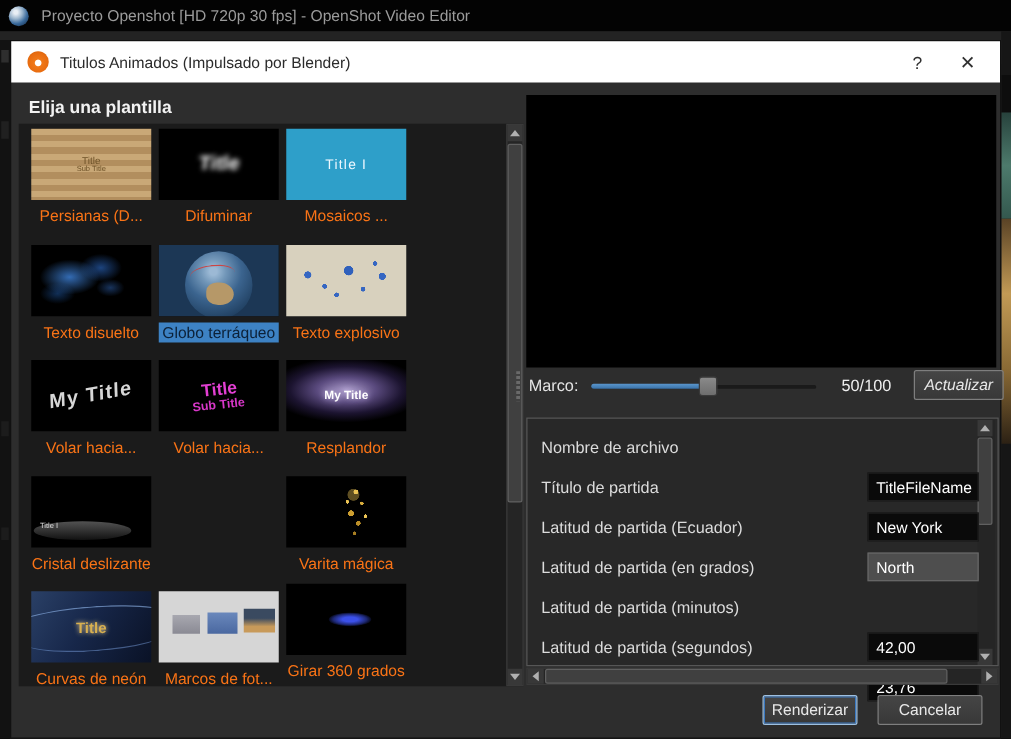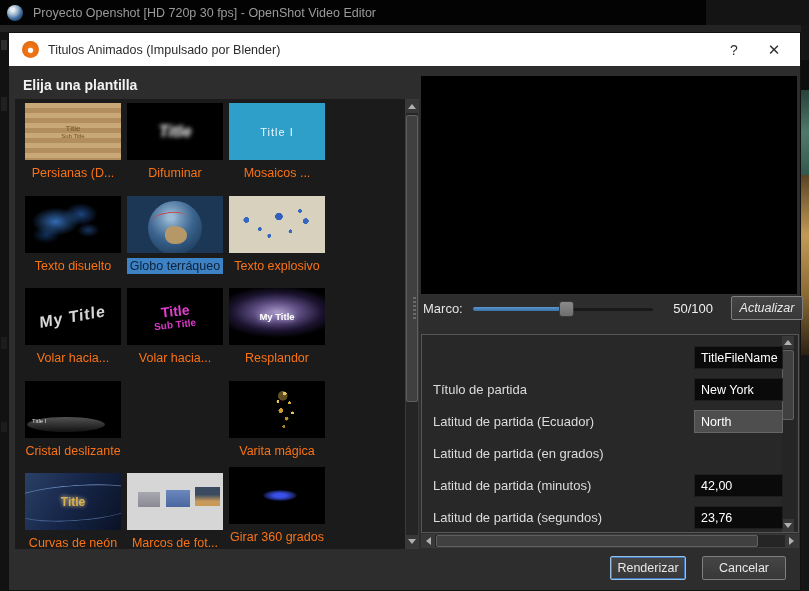--- a/index.html
+++ b/index.html
@@ -1,21 +1,21 @@
 <!DOCTYPE html>
 <html><head>
 <meta charset="utf-8">
 <style>
   * { margin:0; padding:0; box-sizing:border-box; }
   html,body { background:#000; }
   body { font-family:"Liberation Sans", sans-serif; }
   .screen { position:relative; width:809px; height:591px; background:#141414; overflow:hidden; }
 
   
-  .titlebar { position:absolute; left:0; top:0; width:706px; height:25px; background:#030303; display:flex; align-items:center; }
+  .titlebar { position:absolute; left:0; top:0; width:809px; height:25px; background:#030303; display:flex; align-items:center; }
   .app-icon { width:16px; height:16px; border-radius:50%; margin:0 10px 0 7px;
     background:radial-gradient(circle at 35% 30%, #e8eef4 10%, #9ab4cc 35%, #3a6a9c 60%, #16304e 90%); }
   .titlebar-text { color:#9b9b9b; font-size:12.5px; }
   .menubar { position:absolute; left:0; top:25px; width:809px; height:26px; background:#232323; display:flex; align-items:center; padding-left:14px; }
   .menu-item { color:#cfcfcf; font-size:12.5px; padding:4px 11px; }
   .edge-left { position:absolute; left:0; top:32px; width:8px; height:559px; background:#121212; }
   .edge-left i { position:absolute; left:1px; width:6px; background:#2e2e2e; display:block; }
   .edge-right { position:absolute; left:801px; top:25px; width:8px; height:566px; background:#161616; }
   .er-a { position:absolute; left:0; top:35px; width:8px; height:30px; background:#0d0d0d; }
   .er-b { position:absolute; left:0; top:65px; width:8px; height:85px; background:linear-gradient(#27423c,#4d7a6c,#33584e); }
@@ -122,21 +122,21 @@
   .slider-track { position:absolute; left:0; top:10px; width:100%; height:3px; background:#1a1a1a; border-radius:2px; }
   .slider-fill { position:absolute; left:0; top:9px; height:4px; background:linear-gradient(#5a96cc,#3a72a8); border-radius:2px; }
   .slider-handle { position:absolute; top:3px; width:15px; height:16px; background:linear-gradient(#8a8a8a,#6e6e6e); border:1px solid #3a3a3a; border-radius:3px; }
   .marco-value { position:absolute; left:244px; top:6px; width:56px; text-align:right; color:#efefef; font-size:13px; }
   .btn { background:linear-gradient(#454545,#383838); border:1px solid #7e7e7e; border-radius:2px; color:#e8e8e8; font-size:12.5px; font-family:"Liberation Sans",sans-serif; }
   .update-btn { position:absolute; left:318px; top:1px; width:72px; height:24px;font-style:italic; }
 
   .form { position:absolute; left:412px; top:301px; width:378px; height:199px; background:#282828; border:1px solid #565656; }
   .frow-label { position:absolute; left:11px; color:#dcdcdc; font-size:13px; height:24px; line-height:24px; }
   .frow-input { position:absolute; left:272px; width:89px; height:23px; background:#0a0a0a; color:#fff; font-size:12.5px;
-    line-height:23px; padding-left:6px; overflow:hidden; white-space:nowrap; border:1px solid #1e1e1e; }
+    line-height:23px; padding-left:6px; overflow:hidden; white-space:nowrap; border:1px solid #1e1e1e;margin-top:32px; }
   .frow-input.combo { background:#4e4e4e; border:1px solid #666; }
   .form .vscroll { right:2px; top:1px; height:196px; border:none; }
 
   .hscroll { position:absolute; left:412px; top:501px; width:378px; height:14px; background:#252525; border:1px solid #3a3a3a; }
   .hs-btn { position:absolute; top:0; width:13px; height:12px; background:#383838; display:flex; align-items:center; justify-content:center; }
   .hs-thumb { position:absolute; left:14px; top:0; width:322px; height:12px; background:#404040; border:1px solid #606060; border-radius:2px; }
 
   .dlg-buttons { position:absolute; right:14px; top:523px; display:flex; gap:16px; }
   .render-btn { width:76px; height:24px; border:1px solid #9ec0e0; box-shadow:0 0 0 1px #3a78c0 inset; }
   .cancel-btn { width:84px; height:24px; }
@@ -304,20 +304,21 @@
     <div class="form" id="form">
       <div class="vscroll" style="height:196px;">
         <div class="sb-btn" style="top:0;">
             <span class="tri-up"></span>
           </div>
         <div class="sb-thumb" style="top:14px; height:70px;"></div>
         <div class="sb-btn" style="bottom:0;">
             <span class="tri-down"></span>
           </div>
       </div>
+    <div class="frow-label" style="top: 11px;">Nombre de archivo</div>
         <div class="frow-input" style="top: 11px;">TitleFileName</div>
         <div class="frow-label" style="top: 43px;">Título de partida</div>
         <div class="frow-input" style="top: 43px;">New York</div>
         <div class="frow-label" style="top: 75px;">Latitud de partida (Ecuador)</div>
         <div class="frow-input combo" style="top: 75px;">North</div>
         <div class="frow-label" style="top: 107px;">Latitud de partida (en grados)</div>
         <div class="frow-label" style="top: 139px;">Latitud de partida (minutos)</div>
         <div class="frow-input" style="top: 139px;">42,00</div>
         <div class="frow-label" style="top: 171px;">Latitud de partida (segundos)</div>
         <div class="frow-input" style="top: 171px;">23,76</div>

